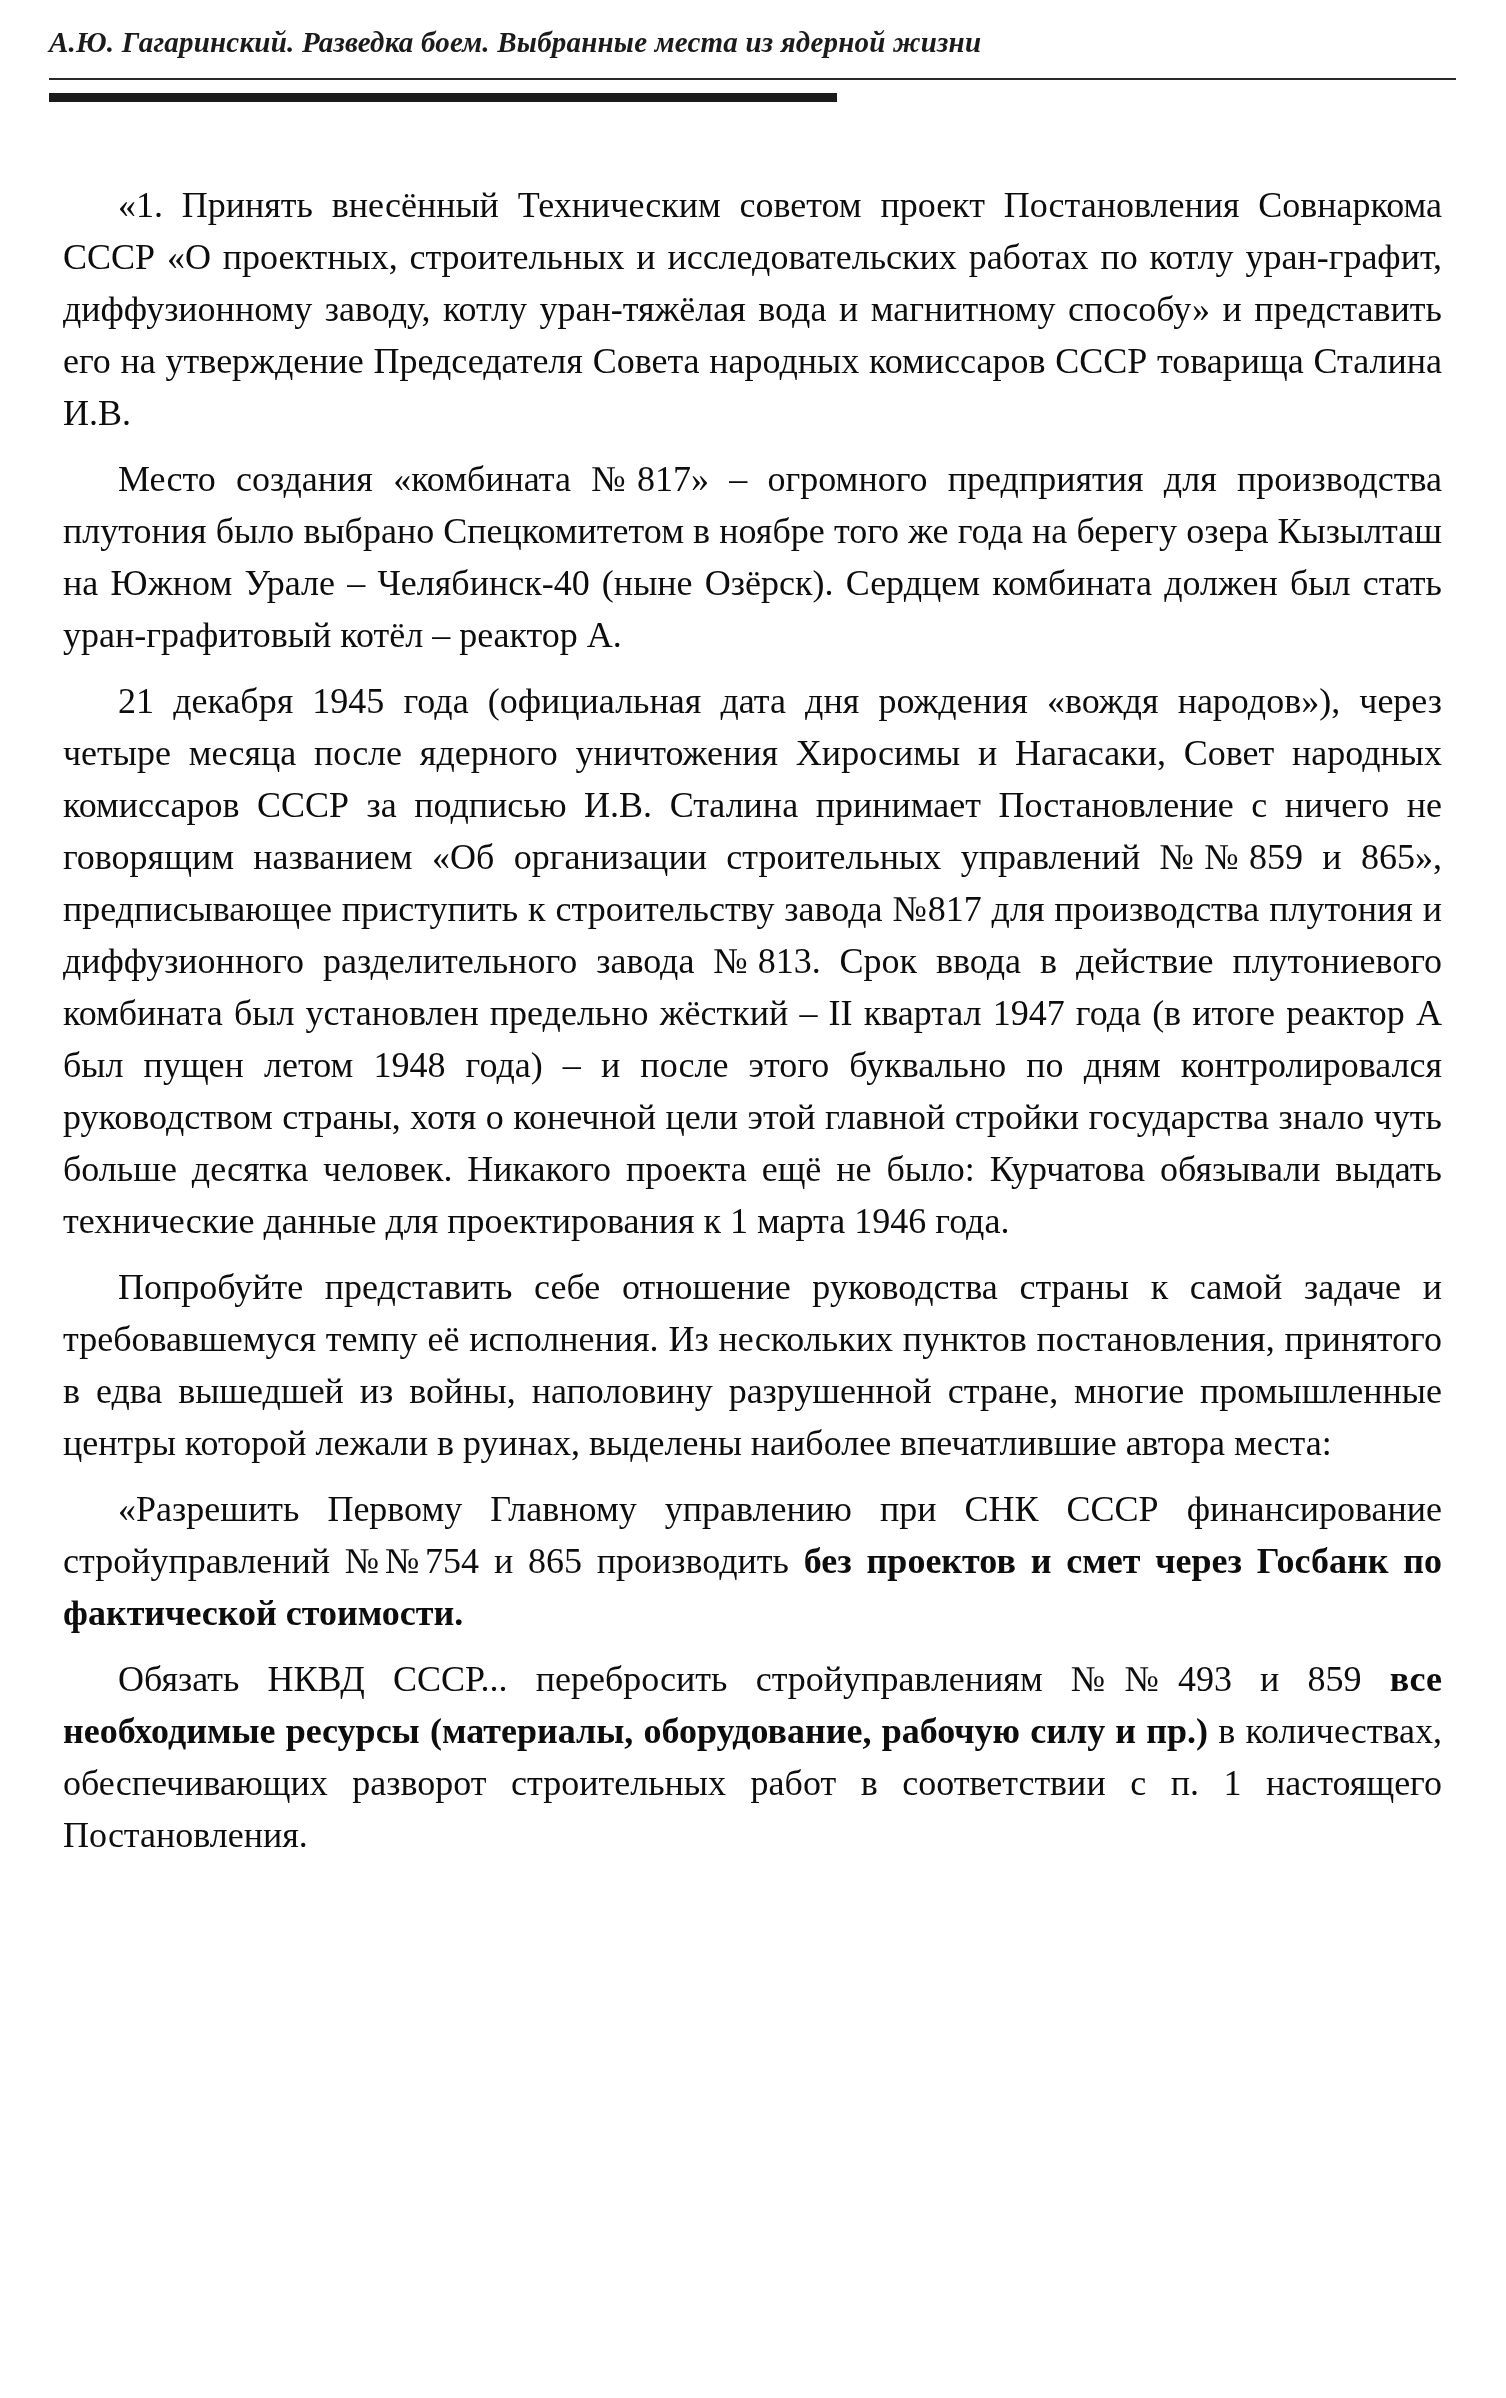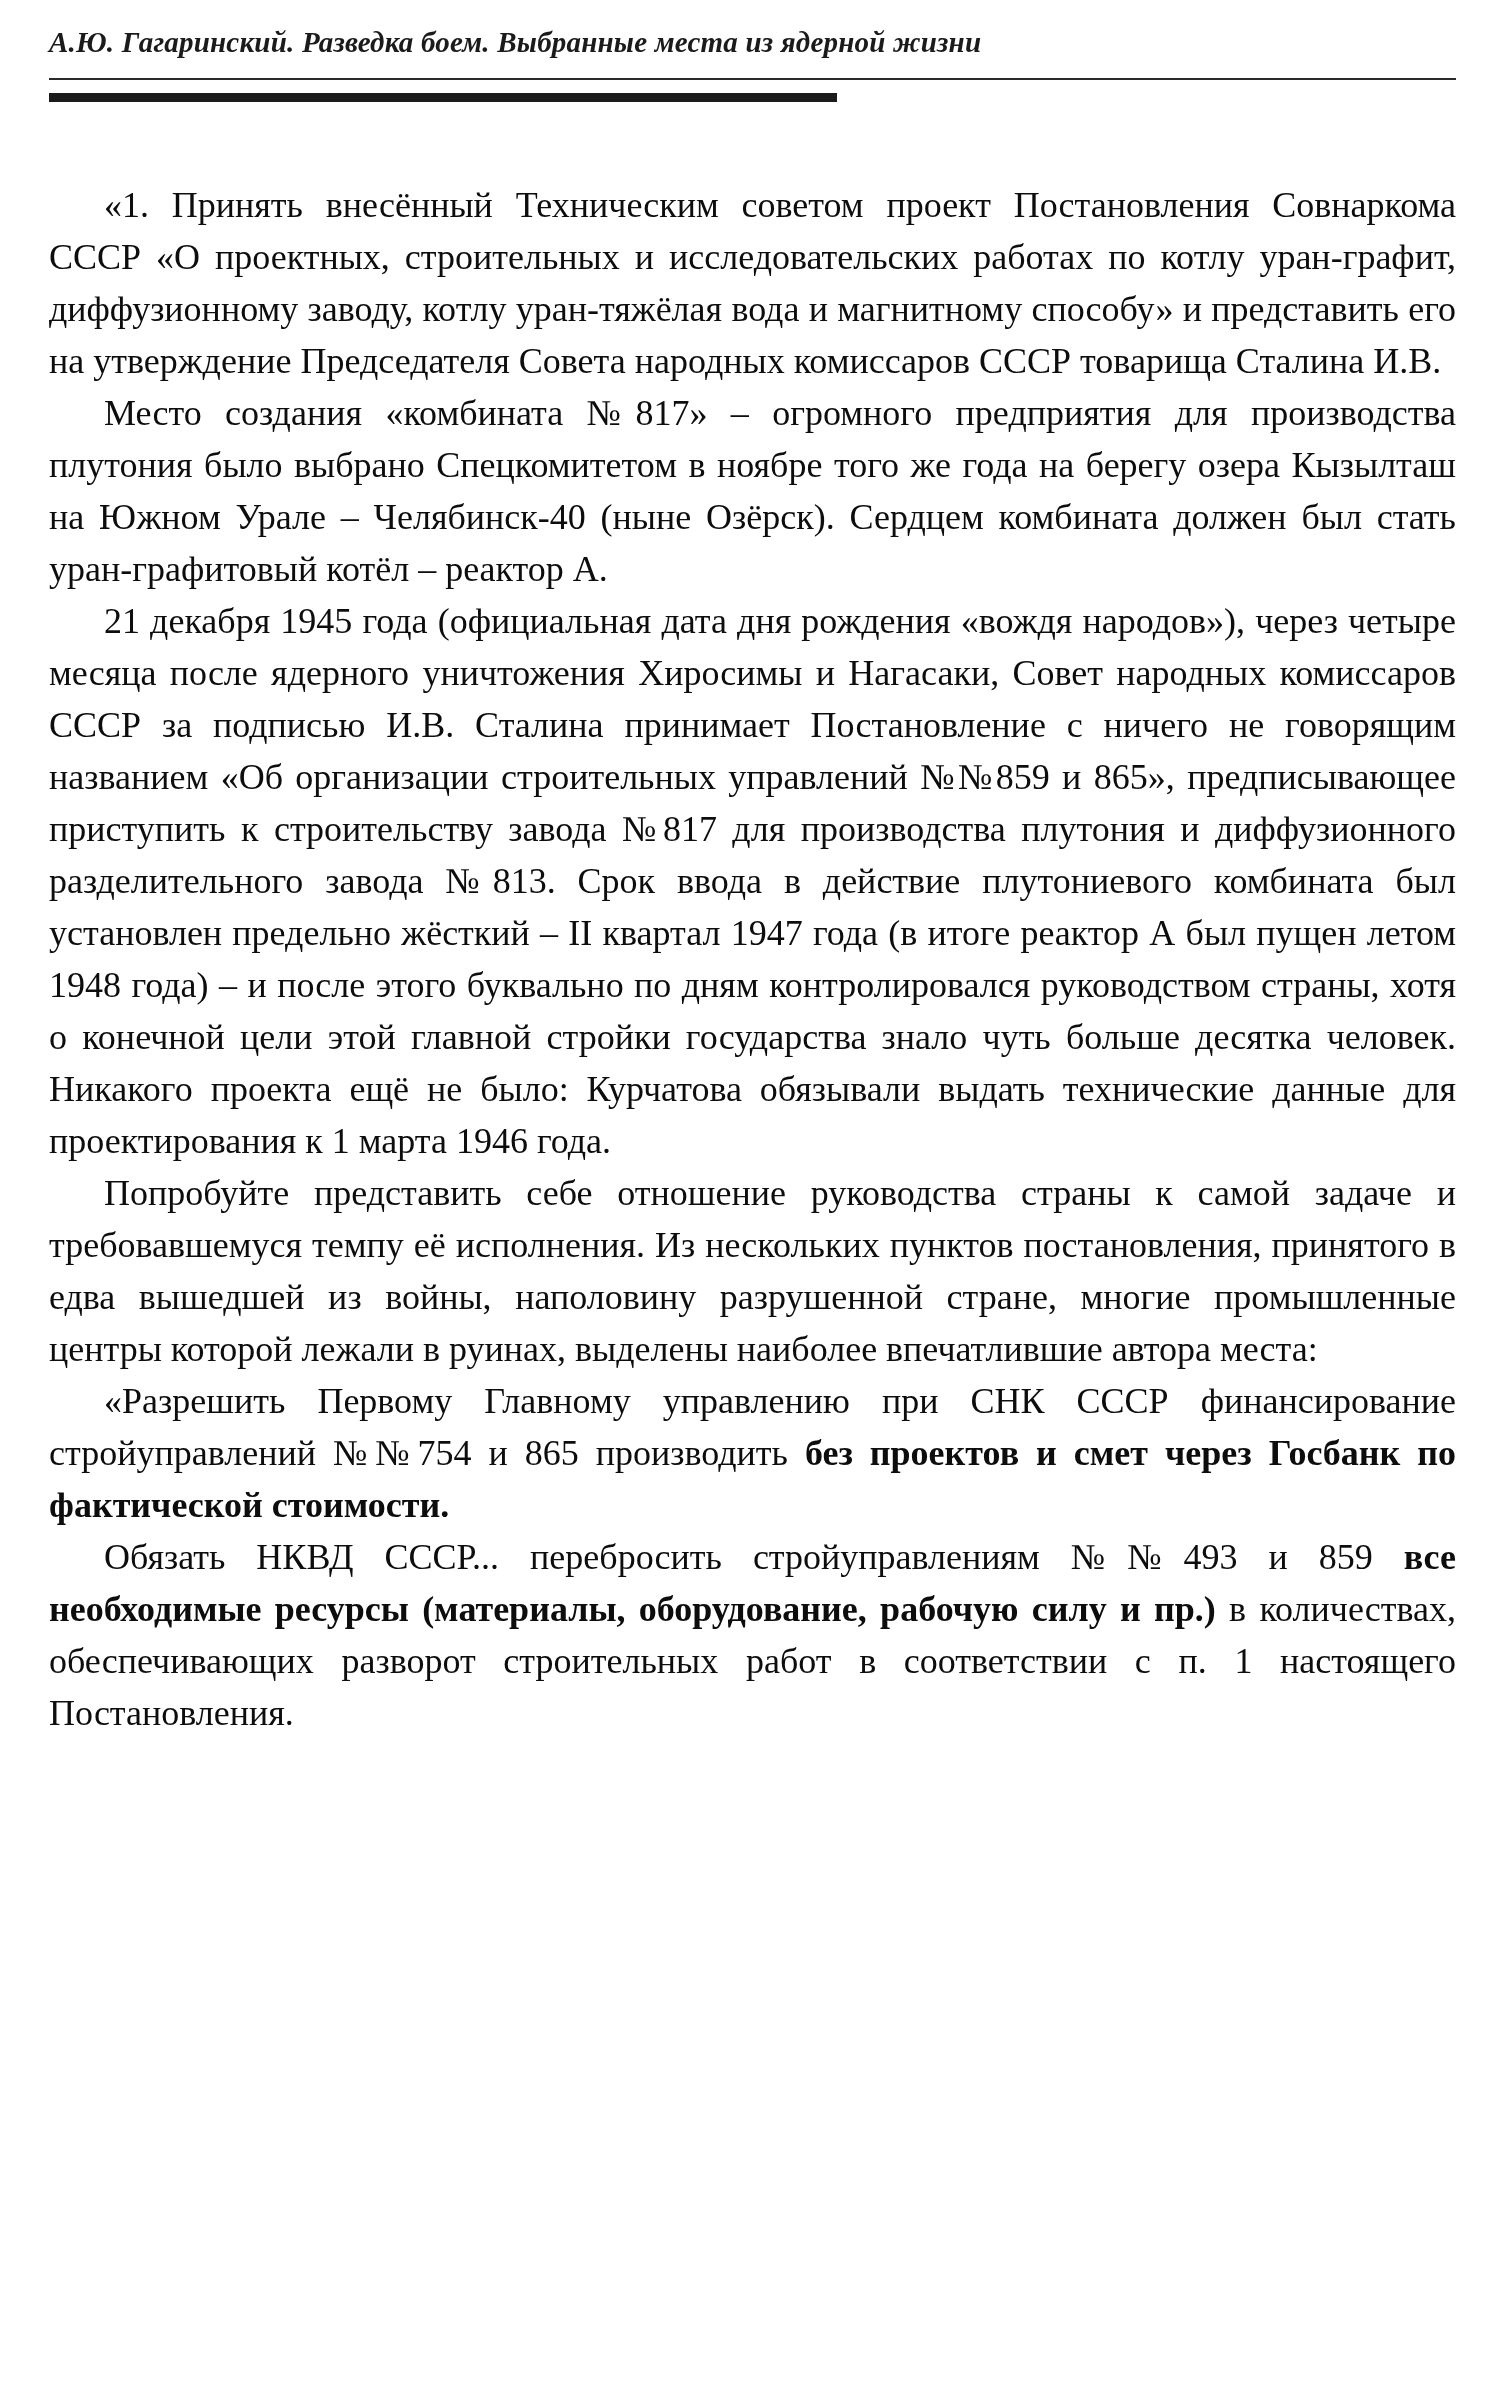--- a/index.html
+++ b/index.html
@@ -46,21 +46,21 @@
   .body-text {
     margin-top: 77px;
     font-size: 36px;
     line-height: 52px;
     text-align: justify;
     color: #0d0d0d;
     hyphens: auto;
     -webkit-hyphens: auto;
   }
   .body-text p {
-    margin: 0;
+    margin: 14px;
     padding: 0;
     text-indent: 55px;
   }
   .body-text .bold {
     font-weight: bold;
   }
   .page-number {
     position: absolute;
     left: 49px;
     top: 2312px;

